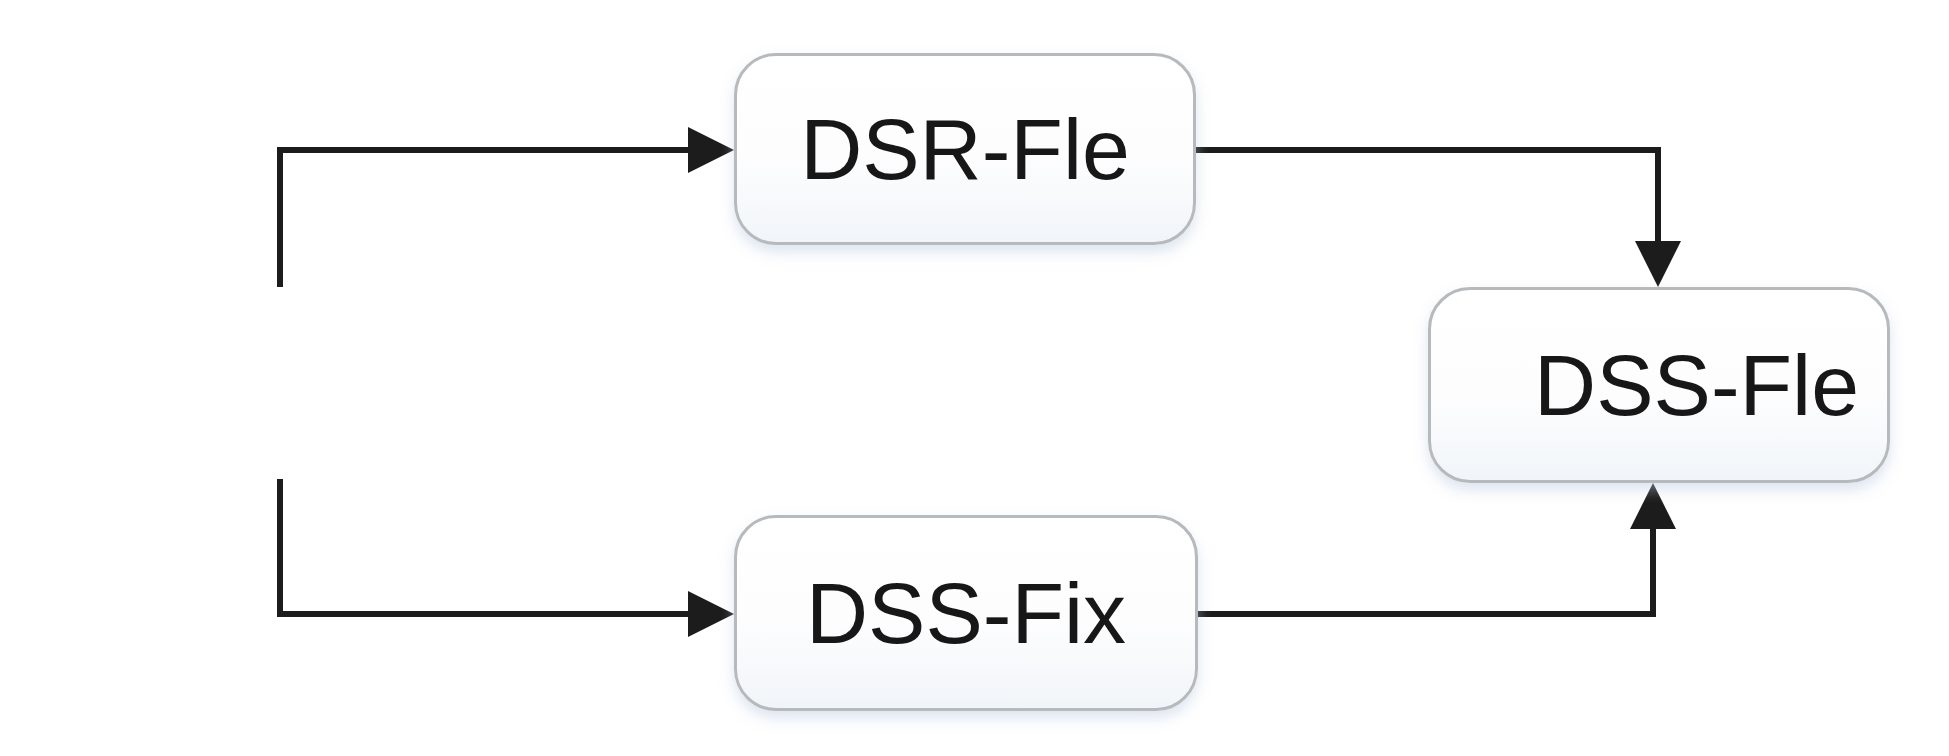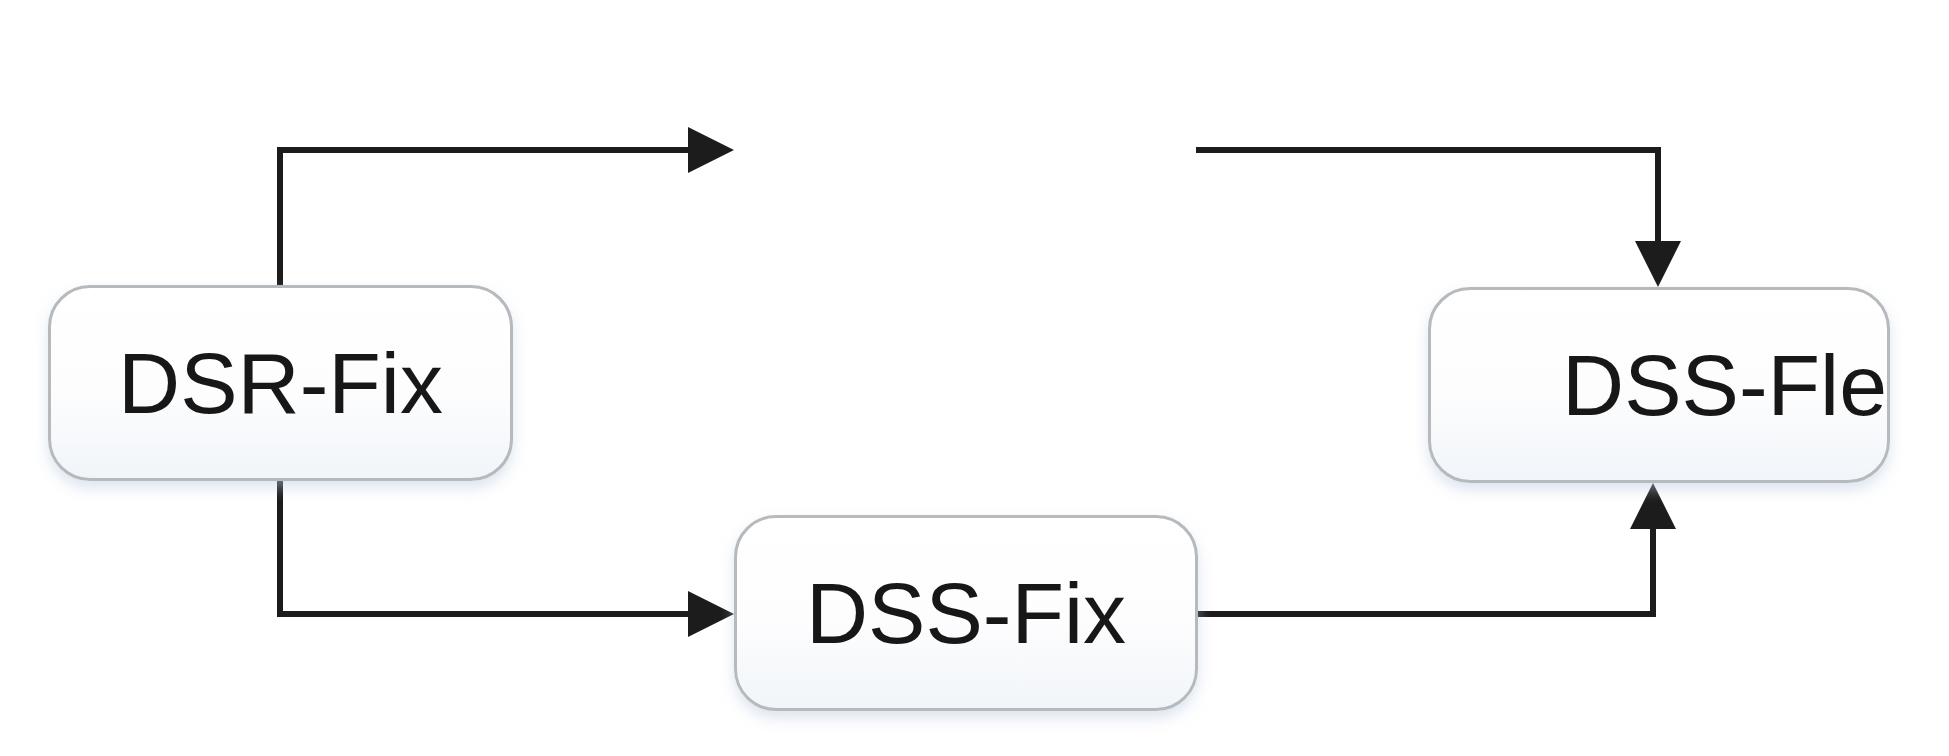--- a/index.html
+++ b/index.html
@@ -45,21 +45,21 @@
     box-shadow: 0 7px 14px rgba(188, 203, 226, 0.5);
     color: #171717;
     font-size: 86px;
     line-height: 1;
     white-space: nowrap;
   }
   #node-dsr-fix { left: 48px;   top: 285px; width: 465px; height: 196px; }
   #node-dsr-fle { left: 734px;  top: 53px;  width: 462px; height: 192px; }
   #node-dss-fix { left: 734px;  top: 515px; width: 464px; height: 196px; text-align: center; }
   #node-dss-fle { left: 1428px; top: 287px; width: 462px; height: 196px;
-                  justify-content: flex-end; }
+                  justify-content: flex-end; padding-right: 28px; }
 </style>
 </head>
 <body>
 
 <div class="stage">
 
   <svg class="edges-layer" viewBox="0 0 1949 756" xmlns="http://www.w3.org/2000/svg">
 
     <g>
       <path d="M 280 287 L 280 150 L 688 150"></path>
@@ -75,20 +75,20 @@
       <path d="M 1196 150 L 1658 150 L 1658 243"></path>
       <polygon points="1658,287 1635,241 1681,241"></polygon>
     </g>
 
     <g>
       <path d="M 1198 614 L 1653 614 L 1653 527"></path>
       <polygon points="1653,483 1630,529 1676,529"></polygon>
     </g>
   </svg>
 
-  <div class="node" id="node-dsr-fix">DSR-Fix</div>
 
+  <div class="node" id="node-dsr-fle">DSR-Fle</div>
 
   <div class="node" id="node-dss-fix">DSS-Fix</div>
 
   <div class="node" id="node-dss-fle">DSS-Fle</div>
 
 </div>
 
 </body></html>

